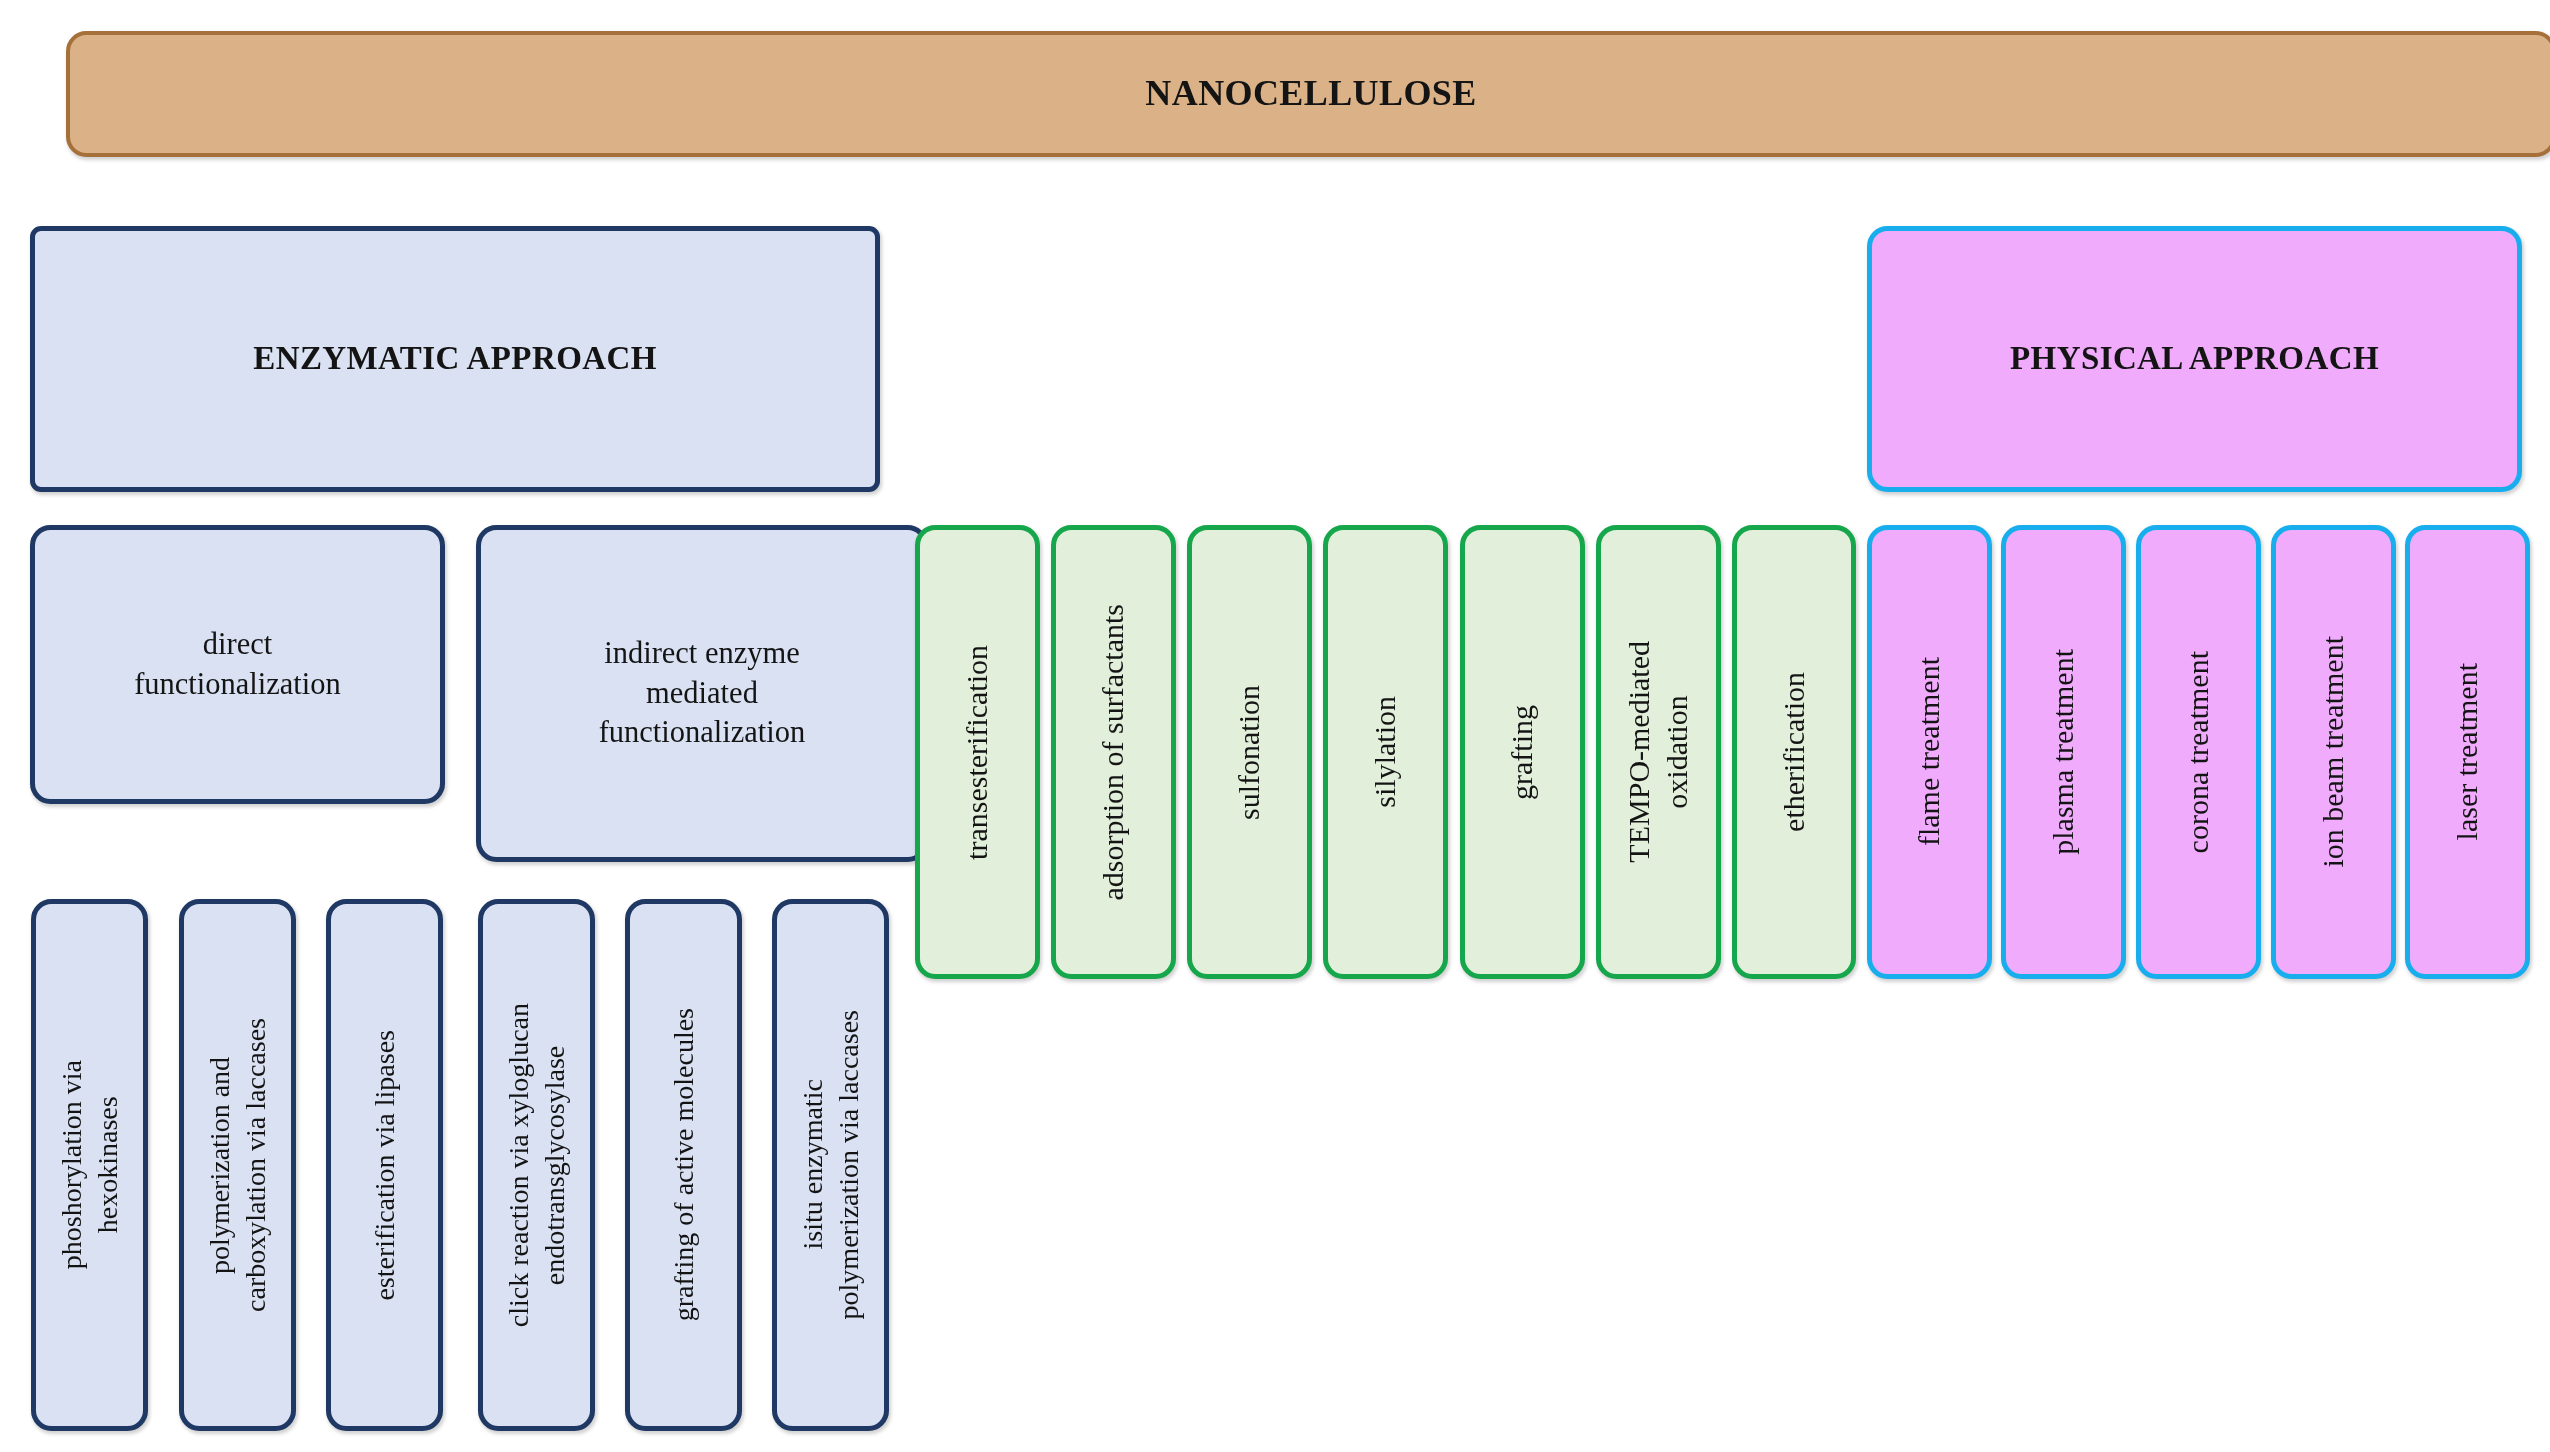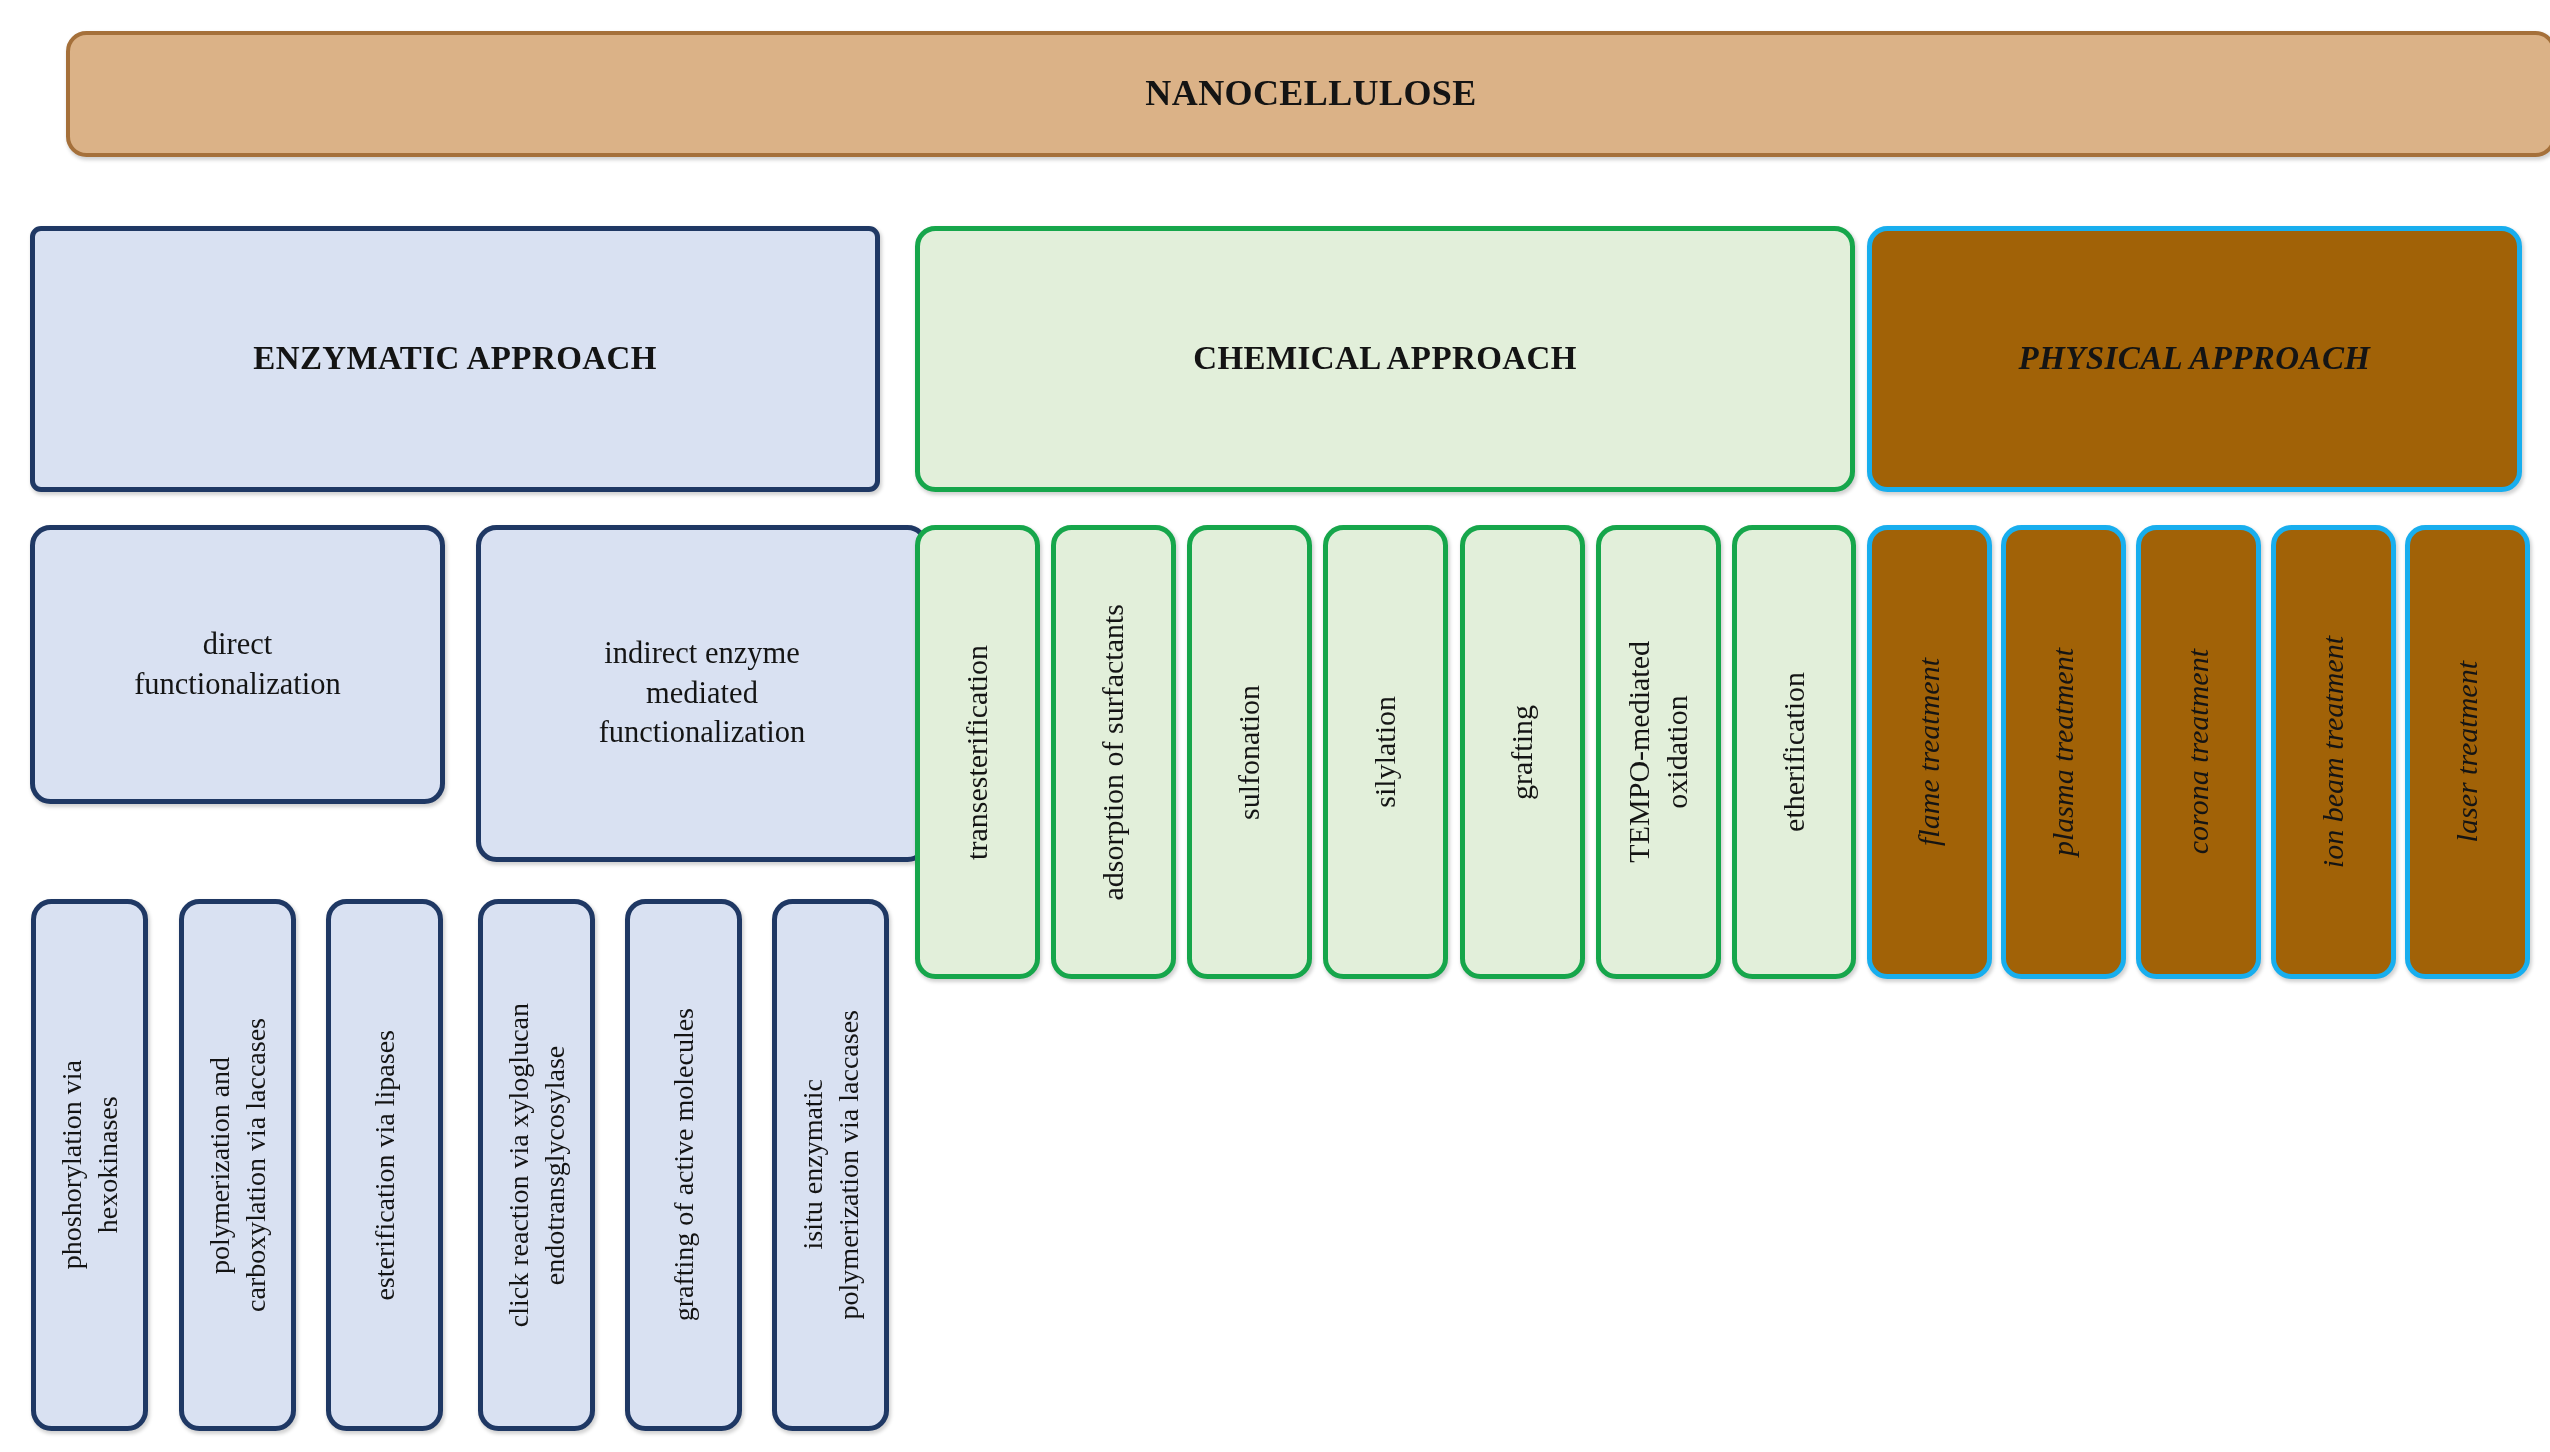--- a/index.html
+++ b/index.html
@@ -39,24 +39,23 @@
     background: #D9E1F2;
     border-color: #1F3864;
     border-width: 5.5px;
   }
   .theme-green {
     background: #E2EFDA;
     border-color: #16A64B;
     border-width: 5.5px;
   }
   .theme-cyan {
-    background: #a16207;
+    background: #f0abfc;
     border-color: #18AEEE;
     border-width: 5.5px;
-    font-style: italic;
   }
 
   
   .title-text {
     font-weight: bold;
     font-size: 36px;
     letter-spacing: 0.4px;
     color: #141414;
     line-height: 1.15;
   }
@@ -91,23 +90,20 @@
 <div id="canvas">
 
   <div class="box theme-tan title-text" style="left:30px; top:31px; width:2490px; height:126px;margin-left:36px;">
     <span>NANOCELLULOSE</span>
   </div>
 
   <div class="box theme-navy head-text" style="left:30px; top:226px; width:850px; height:266px;border-radius:11px;">
     <span>ENZYMATIC APPROACH</span>
   </div>
 
-  <div class="box theme-green head-text" style="left:915px; top:226px; width:940px; height:266px;">
-    <span>CHEMICAL APPROACH</span>
-  </div>
 
   <div class="box theme-cyan head-text" style="left:1867px; top:226px; width:655px; height:266px;">
     <span>PHYSICAL APPROACH</span>
   </div>
 
   <div class="box theme-navy body-text" style="left:30px; top:525px; width:415px; height:279px;">
     <span style="white-space:pre;">direct
 functionalization</span>
   </div>
 

